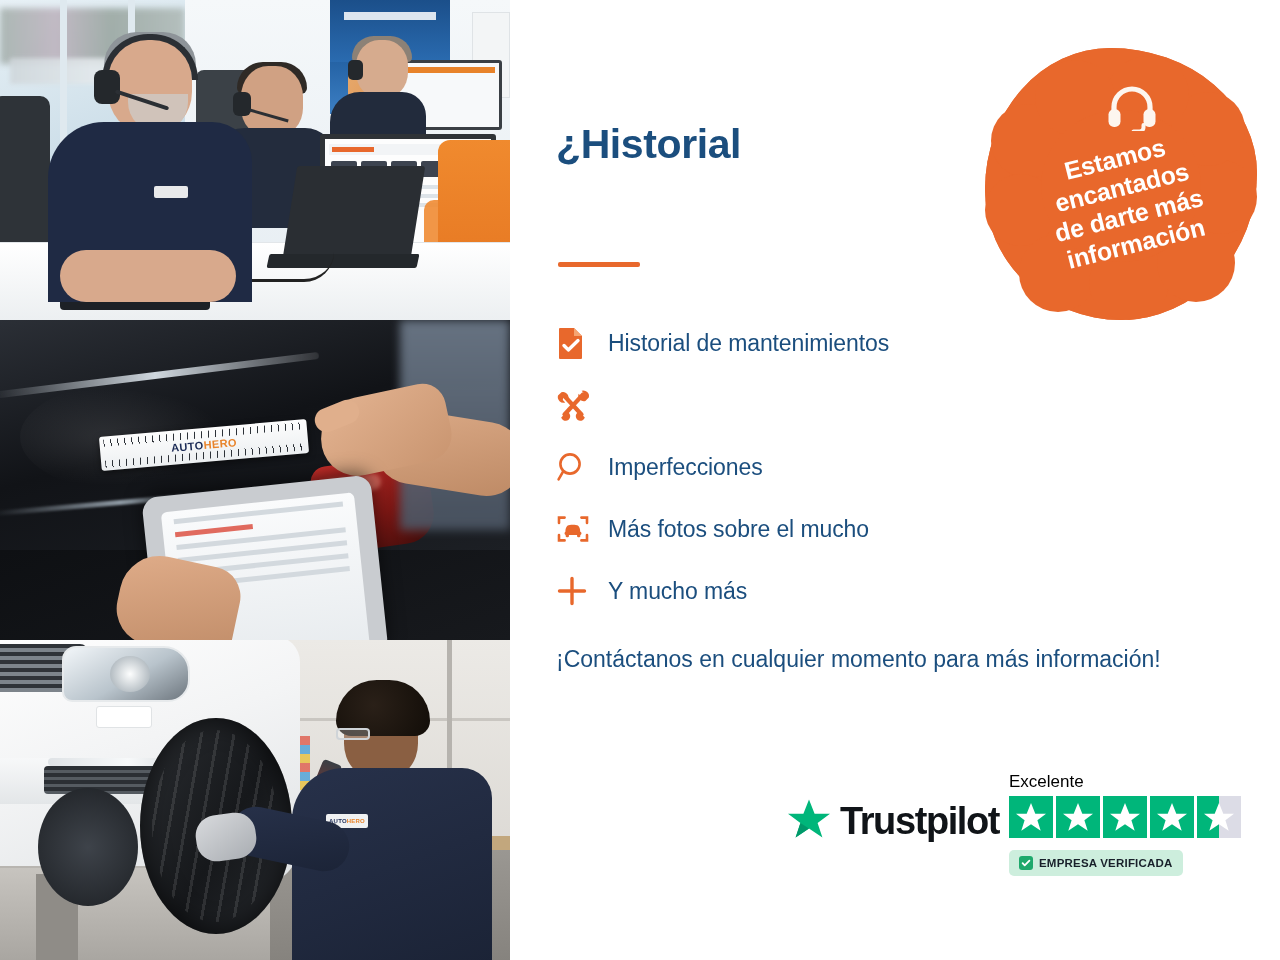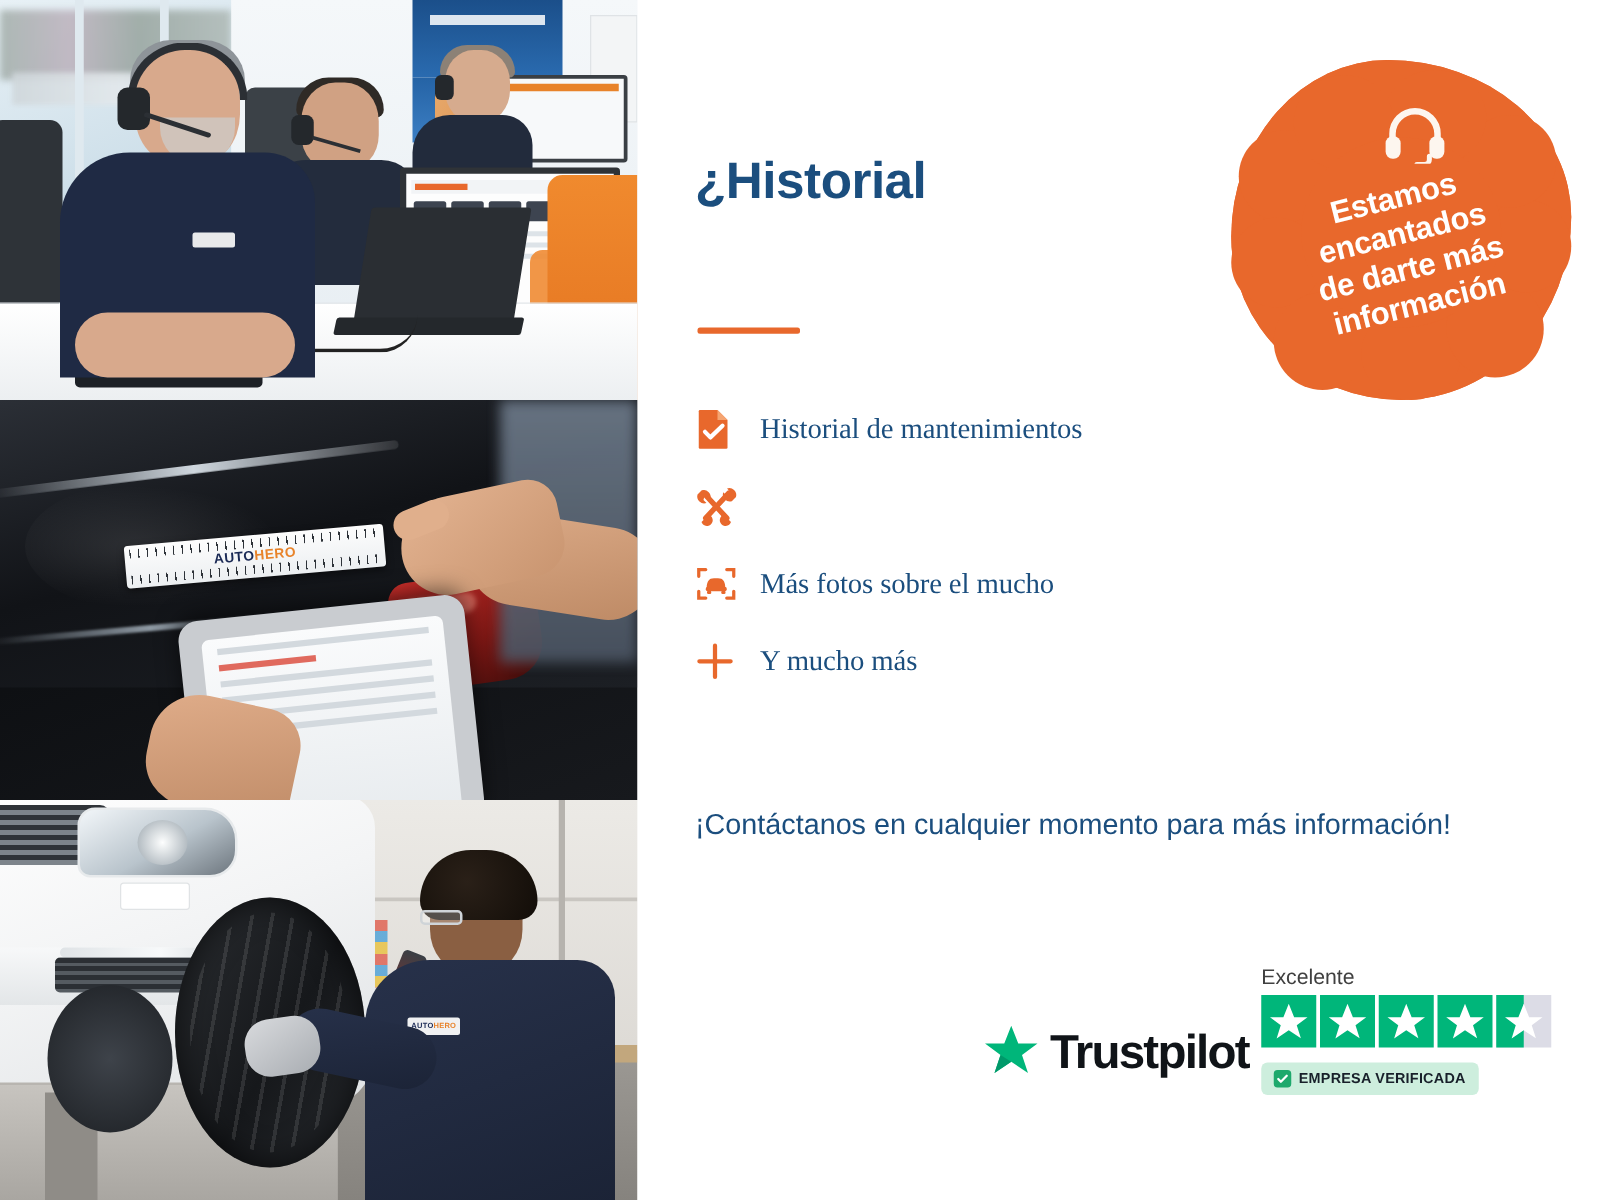--- a/index.html
+++ b/index.html
@@ -193,44 +193,44 @@
 
   
   .content { width:770px; height:960px; position:relative; background:#ffffff; }
 
   .heading { position:absolute; left:46px; top:118px; width:480px;
     font-size:41px; line-height:1.28; font-weight:700; color:#1b4e7e; letter-spacing:-.4px; }
   .rule { position:absolute; left:48px; top:262px; width:82px; height:5px;
     background:#e8682c; border-radius:2px; }
 
   .features { position:absolute; left:46px; top:312px; width:520px; }
-  .feature { display:flex; align-items:center; height:62px;font-family:Liberation Serif, serif; }
+  .feature { display:flex; align-items:center; height:62px; }
   .feature .ic { width:52px; flex:0 0 52px; display:flex; align-items:center; justify-content:flex-start; }
   .feature .lbl { font-size:23px; color:#1b4e7e; letter-spacing:-.1px; }
 
   .contact { position:absolute; left:46px; top:640px; width:680px;
     font-size:23px; line-height:1.72; color:#1b4e7e; }
 
   
   .badge { position:absolute; left:475px; top:48px; width:272px; height:272px; }
   .badge .blob { position:absolute; inset:0; background:#e8682c;
     border-radius:46% 54% 50% 50% / 52% 46% 54% 48%;
     filter:drop-shadow(0 0 0 #e8682c); }
   .badge .lobe { position:absolute; background:#e8682c; border-radius:50%; }
   .badge .headset { position:absolute; left:121px; top:35px; width:52px; height:48px; }
   .badge .btext { position:absolute; left:0; top:0; width:272px; height:272px;
     display:flex; flex-direction:column; align-items:center; justify-content:center;
     transform:rotate(-14deg); color:#ffffff; font-weight:700; font-size:25px;
     line-height:1.16; text-align:center; padding-top:36px; letter-spacing:-.2px; }
 
   
   .tp { position:absolute; left:277px; top:772px; width:420px; height:110px; }
-  .tp .logo { position:absolute; left:0; top:26px; display:flex; align-items:center; gap:9px;margin-top:21px; }
+  .tp .logo { position:absolute; left:0; top:26px; display:flex; align-items:center; gap:9px; }
   .tp .logo .word { font-size:38px; font-weight:700; color:#101418; letter-spacing:-1.4px; }
-  .tp .excel { position:absolute; left:222px; top:0; font-size:17px; color:#404040;text-align:center; }
+  .tp .excel { position:absolute; left:222px; top:0; font-size:17px; color:#000000;text-align:center; }
   .tp .stars { position:absolute; left:222px; top:24px; display:flex; gap:3px; }
   .tp .st { width:44px; height:42px; background:#00b67a; position:relative; }
   .tp .st.half { background:#dcdce6; }
   .tp .st.half::before { content:""; position:absolute; left:0; top:0; width:50%; height:100%; background:#00b67a; }
   .tp .verified { position:absolute; left:222px; top:78px; height:26px;
     background:#cdeedd; border-radius:5px; display:flex; align-items:center; gap:6px; padding:0 10px; }
   .tp .verified .chk { width:14px; height:14px; background:#1ea96c; border-radius:3px;
     display:flex; align-items:center; justify-content:center; }
   .tp .verified .txt { font-size:11.5px; font-weight:700; color:#18202a; letter-spacing:.2px; }
 </style>
@@ -410,20 +410,29 @@
           <path d="M28.6 4.2a5.6 5.6 0 0 0-6.8 7.2l2.4-2.4 2.4.6.6 2.4-2.4 2.4A5.6 5.6 0 0 0 32 7.6z" fill="#e8682c" transform="rotate(90 28 9)"></path>
           <g stroke="#e8682c" stroke-width="4.2" stroke-linecap="round" fill="none">
             <path d="M27 6.5L8.5 26.5"></path>
           </g>
           <path d="M28.8 29.6a4.6 4.6 0 1 1-5.8-5.8z" fill="#e8682c"></path>
           <path d="M5.2 29.6a4.6 4.6 0 1 0 5.8-5.8z" fill="#e8682c"></path>
         </svg>
       </span>
     </div>
 
+    <div class="feature">
+      <span class="ic">
+        <svg width="32" height="32" viewBox="0 0 32 32">
+          <circle cx="14" cy="13" r="9.6" fill="none" stroke="#e8682c" stroke-width="2.6"></circle>
+          <path d="M7.2 20.4L2.6 28.4" fill="none" stroke="#e8682c" stroke-width="2.6" stroke-linecap="round"></path>
+        </svg>
+      </span>
+      <span class="lbl">Imperfecciones</span>
+    </div>
 
     <div class="feature">
       <span class="ic">
         <svg width="34" height="32" viewBox="0 0 34 32">
           <g fill="none" stroke="#e8682c" stroke-width="2.6" stroke-linecap="round">
             <path d="M3 10V4.6h5.6"></path>
               <path d="M31 10V4.6h-5.6"></path>
             <path d="M3 22v5.4h5.6"></path>
               <path d="M31 22v5.4h-5.6"></path>
           </g>

